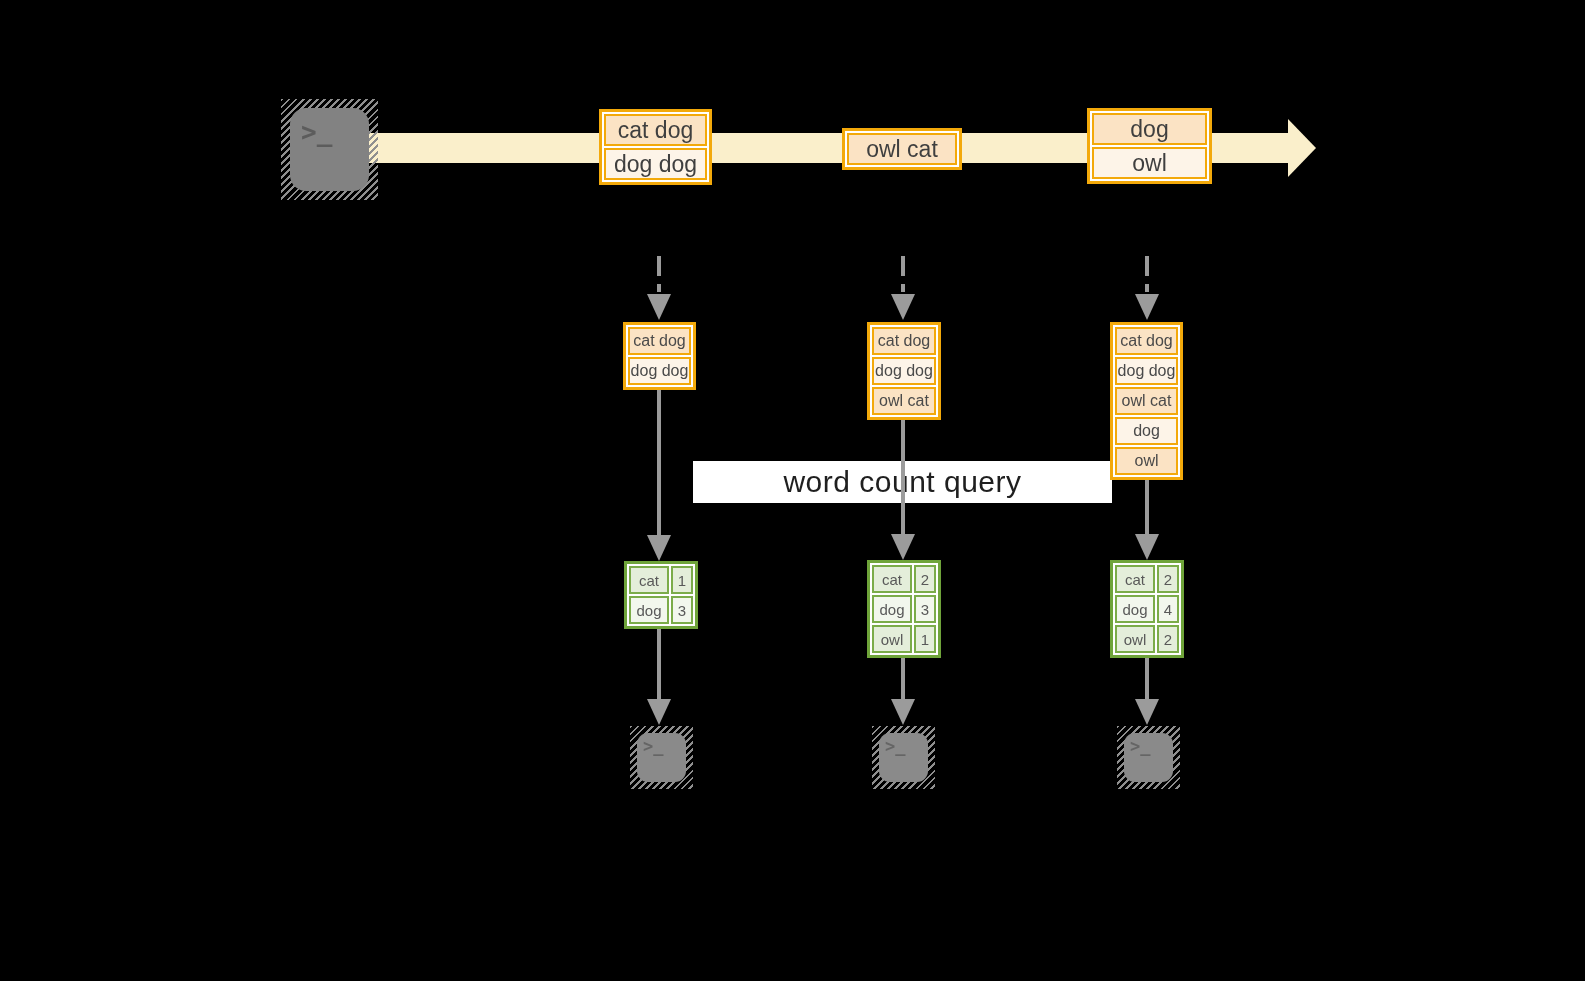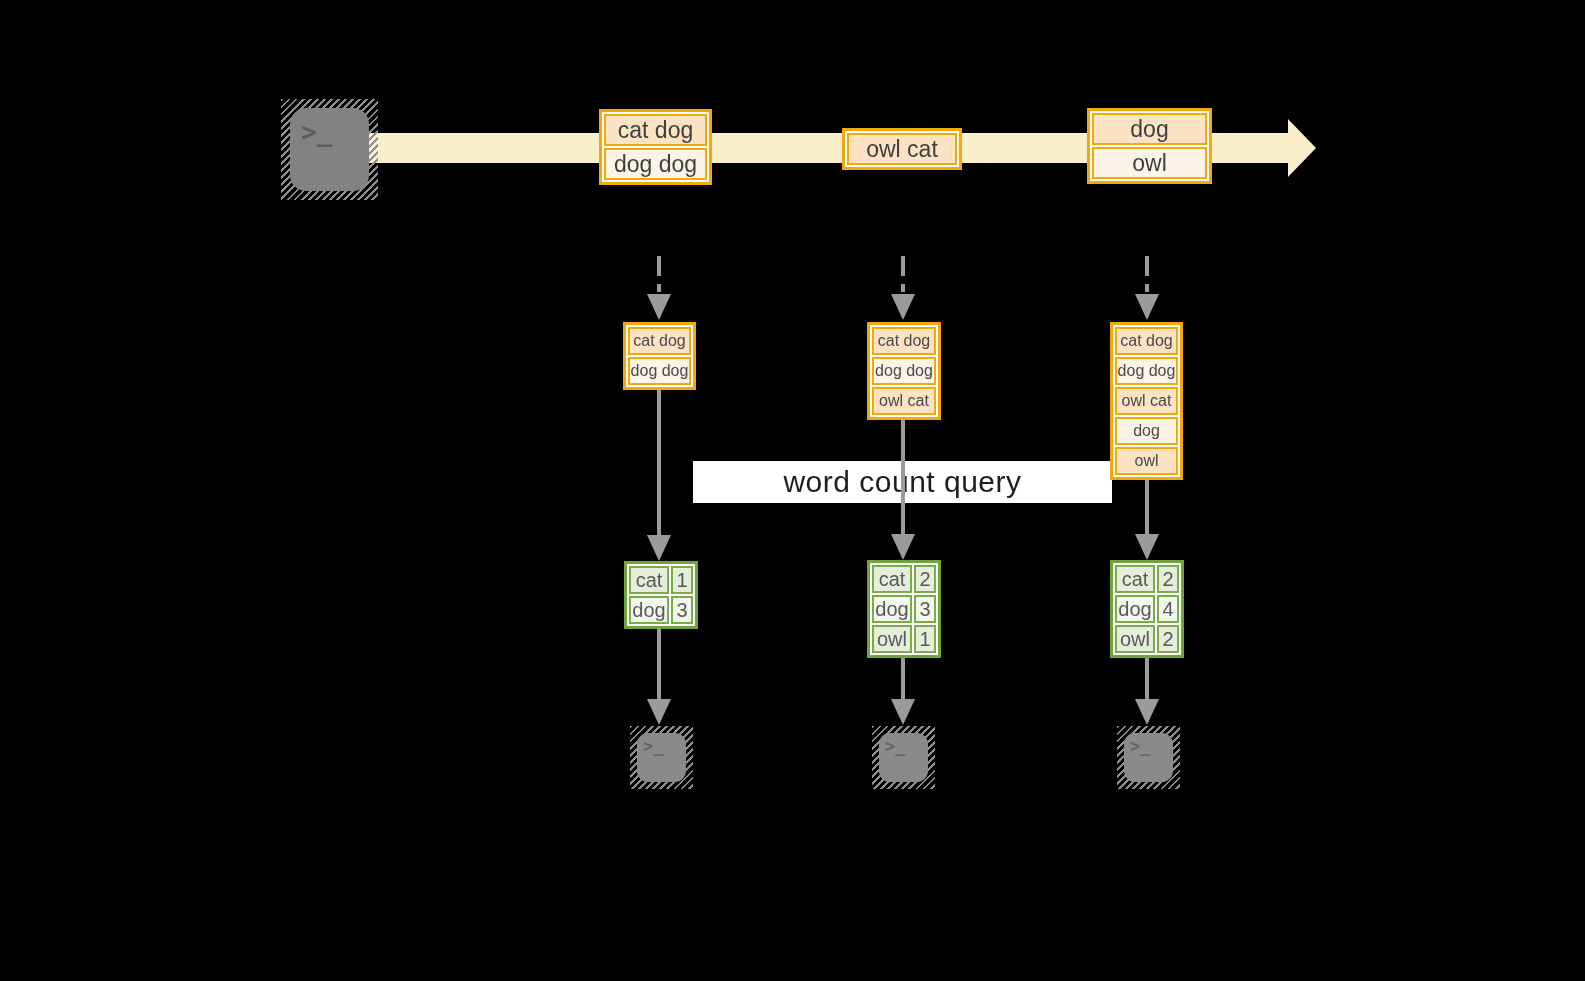--- a/index.html
+++ b/index.html
@@ -21,21 +21,21 @@
   .obox.big .cell{height:32px;font-size:23px;color:#3F3F3F;}
   .cell.dark{background:#FBE3C4;}
   .cell.light{background:#FDF4E8;}
 
   
   .gtable{position:absolute;background:#fff;border:3px solid #6FA43A;padding:2px;
           box-sizing:border-box;display:flex;flex-direction:column;gap:2px;z-index:3;}
   .gtable .trow{display:flex;gap:2px;height:28px;}
   .gtable .wcell,.gtable .ccell{border:2px solid #7BAC49;box-sizing:border-box;
           display:flex;align-items:center;justify-content:center;
-          font-size:20px;color:#595959;}
+          font-size:15px;color:#595959;}
   .gtable .wcell{flex:2;}
   .gtable .ccell{flex:1;}
   .trow.dark .wcell,.trow.dark .ccell{background:#E4EEDA;}
   .trow.light .wcell,.trow.light .ccell{background:#F2F7ED;}
 
   
   .vline{position:absolute;width:4px;background:#9B9B9B;transform:translateX(-2px);z-index:2;}
   .vdash{position:absolute;width:4px;transform:translateX(-2px);z-index:2;
          background:repeating-linear-gradient(180deg,#9B9B9B 0 20px,transparent 20px 28px);}
   .ahead{position:absolute;width:0;height:0;transform:translateX(-12px);z-index:2;

